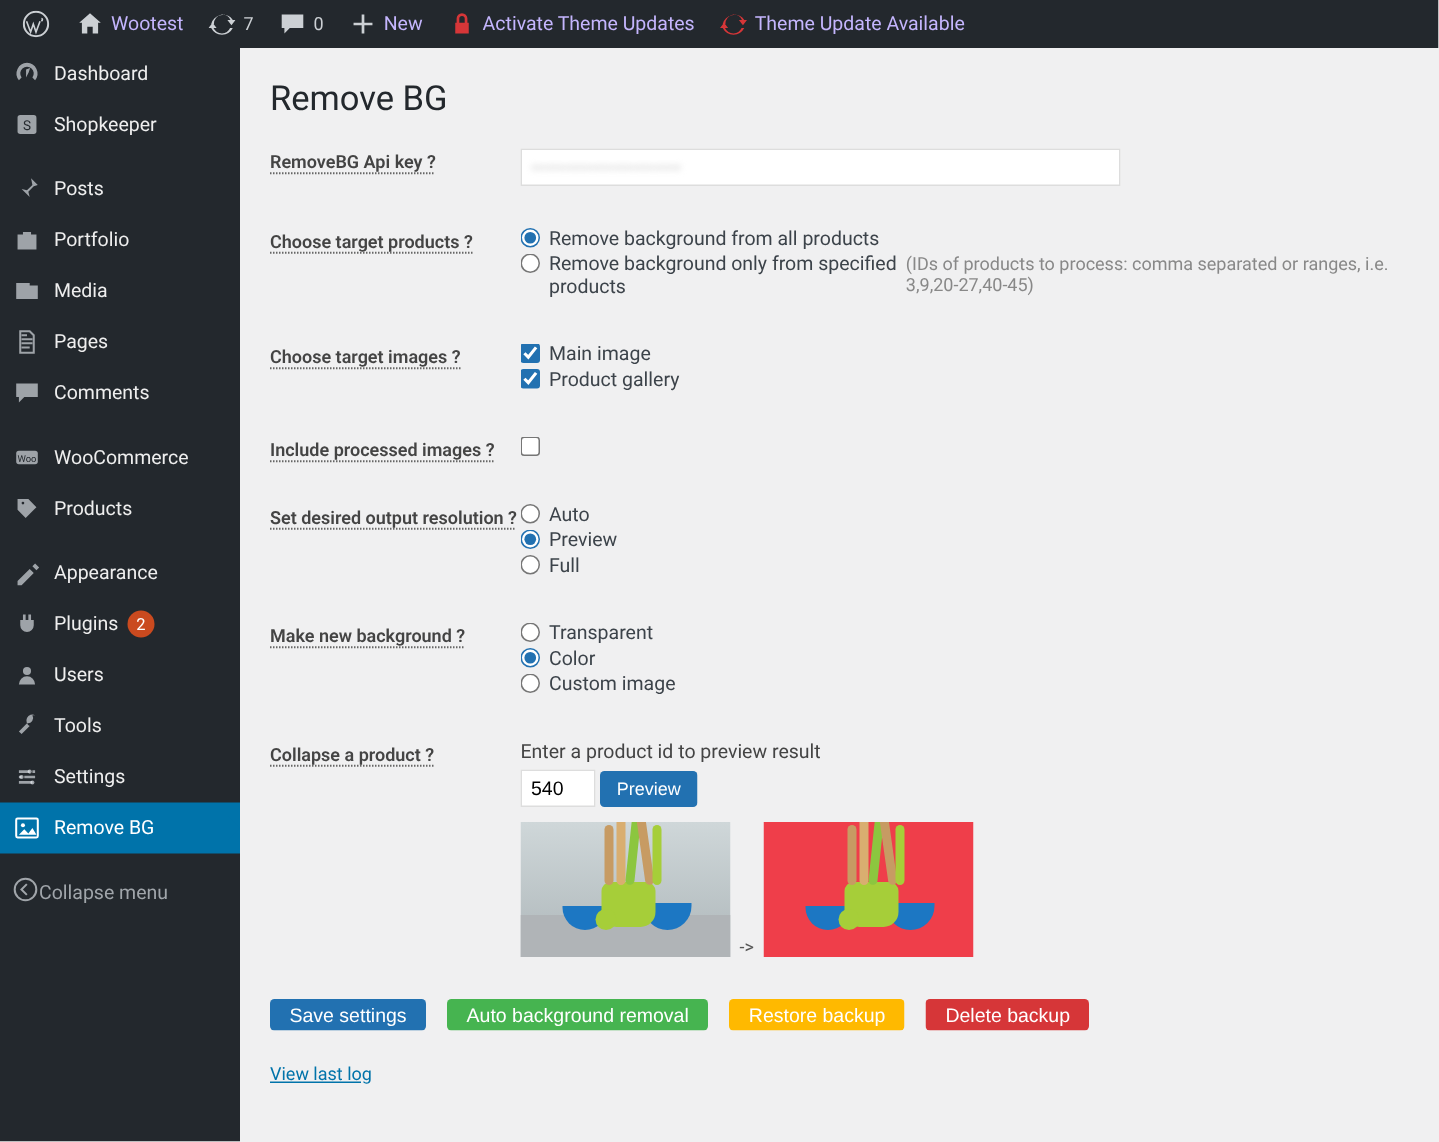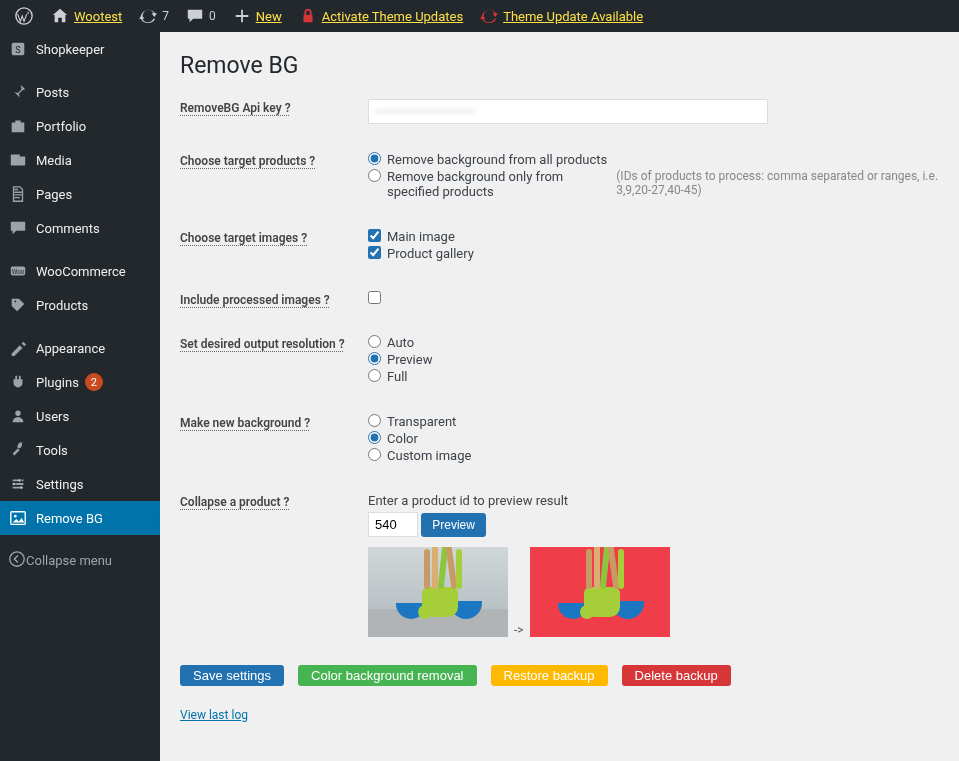--- a/index.html
+++ b/index.html
@@ -2,35 +2,35 @@
 <html><head>
 <meta charset="utf-8">
 <style>
 * { box-sizing: border-box; margin: 0; padding: 0; }
 body { font-family: -apple-system, BlinkMacSystemFont, "Segoe UI", Roboto, sans-serif; font-size: 13px; color: #444; background: #f0f0f1; width: 959px; height: 761px; overflow: hidden; }
 .adminbar { height: 32px; background: #23282d; color: #ccc; display: flex; align-items: center; padding: 0 6px; font-size: 13px; }
 .adminbar .ab-item { display: flex; align-items: center; padding: 0 8px; height: 32px; color: #ccd0d4; cursor: pointer; }
 .adminbar .ic { width: 20px; height: 20px; display: inline-flex; align-items: center; justify-content: center; }
 .adminbar .num { margin-left: 4px; font-size: 12px; }
 .adminbar .red { color: #d63638; }
-.adminbar .lbl { margin-left: 4px; color: #fde047; text-decoration: underline; }
+.adminbar .lbl { margin-left: 4px; color: #c4b5fd; }
 .wrap { display: flex; height: calc(761px - 32px); }
 .sidebar { width: 160px; background: #23282d; color: #eee; font-size: 13px; }
 .sidebar .sep { height: 5px; margin: 2px 0; }
 .sidebar .mi { display: flex; align-items: center; padding: 7px 8px; color: #eee; cursor: pointer; position: relative; }
 .sidebar .mi.current { background: #0073aa; color: #fff; }
 .sidebar .mi.current::after { content: ""; position: absolute; right: -8px; top: 50%; transform: translateY(-50%); border: 8px solid transparent; border-left-color: #0073aa; }
 .sidebar .mi .mic { width: 20px; height: 20px; margin-right: 8px; display: inline-flex; align-items: center; justify-content: center; color: rgba(240,245,250,0.6); }
 .sidebar .mi.current .mic { color: #fff; }
 .sidebar .mi .badge { background: #ca4a1f; color: #fff; border-radius: 9px; min-width: 18px; height: 18px; font-size: 11px; display: inline-flex; align-items: center; justify-content: center; margin-left: 6px; padding: 0 4px; }
 .sidebar .collapse { margin-top: 8px; padding: 7px 8px; color: #a0a5aa; cursor: pointer; display: flex; align-items: center; }
 .content { flex: 1; padding: 10px 20px 20px 20px; overflow: auto; background: #f0f0f1; }
 h1.pagetitle { font-size: 23px; font-weight: 400; color: #23282d; margin: 10px 0 20px 0; }
 .field-row { display: flex; align-items: flex-start; margin-bottom: 28px; }
-.field-label { width: 188px; color: #444; font-weight: 600; text-decoration: underline dotted #666; text-underline-offset: 3px; cursor: help; padding-top: 2px; font-size: 12px; }
+.field-label { width: 167px; color: #444; font-weight: 600; text-decoration: underline dotted #666; text-underline-offset: 3px; cursor: help; padding-top: 2px; font-size: 12px; }
 .field-body { flex: 1; color: #444; }
 .field-body label { display: flex; align-items: flex-start; margin-bottom: 2px; color: #3c434a; }
 .field-body input[type="text"] { padding: 4px 6px; border: 1px solid #ddd; background: #fff; font-size: 13px; }
 .apikey-input { width: 400px; color: #ccc; }
 .apikey-input::-moz-placeholder{color:#ddd;filter:blur(2px);} .apikey-input::placeholder{color:#ddd;filter:blur(2px);}
 .hint { color: #888; font-size: 12px; margin-left: 4px; }
 .color-swatch { width: 28px; height: 22px; display: inline-block; border: 1px solid #ccc; vertical-align: middle; }
 .btn { padding: 2px 12px; border: 1px solid transparent; color: #fff; font-size: 13px; cursor: pointer; border-radius: 3px; }
 .btn-blue { background: #2271b1; }
 .btn-green { background: #46b450; }
@@ -121,20 +121,28 @@
         <svg class="dashicon" viewBox="0 0 20 20">
           <path d="M10 3a7 7 0 016.3 4H14l3 4 3-4h-2A9 9 0 002 10h2a7 7 0 016-7zm0 14a7 7 0 01-6.3-4H6L3 9l-3 4h2a9 9 0 0016 0h-2a7 7 0 01-6 4z"></path>
         </svg>
       </span>
       <span class="lbl">Theme Update Available</span>
     </div>
 </div>
 
 <div class="wrap">
   <div class="sidebar">
+    <div class="mi">
+        <span class="mic">
+          <svg class="dashicon" viewBox="0 0 20 20">
+            <path d="M10 2a8 8 0 00-6 13l2-2a5 5 0 118 0l2 2A8 8 0 0010 2zm-.7 5l3-1-1 3-2 4z"></path>
+          </svg>
+        </span>
+        <span>Dashboard</span>
+      </div>
     <div class="mi">
         <span class="mic">
           <svg class="dashicon" viewBox="0 0 20 20">
             <rect x="3" y="3" width="14" height="14" rx="2" fill="currentColor"></rect>
             <text x="10" y="14" text-anchor="middle" font-size="10" fill="#23282d">S</text>
           </svg>
         </span>
         <span>Shopkeeper</span>
       </div>
     <div class="sep"></div>
@@ -377,21 +385,21 @@
                 <div class="utensil u5"></div>
                 <div class="apple"></div>
               </div>
           </div>
         </div>
       </div>
     </div>
 
     <div class="action-row">
       <button class="btn btn-blue">Save settings</button>
-      <button class="btn btn-green">Color background removal</button>
+      <button class="btn btn-green">Auto background removal</button>
       <button class="btn btn-yellow">Restore backup</button>
       <button class="btn btn-red">Delete backup</button>
     </div>
 
     <a class="viewlog" href="#">View last log</a>
 
   </div>
 </div>
 
 </body></html>

